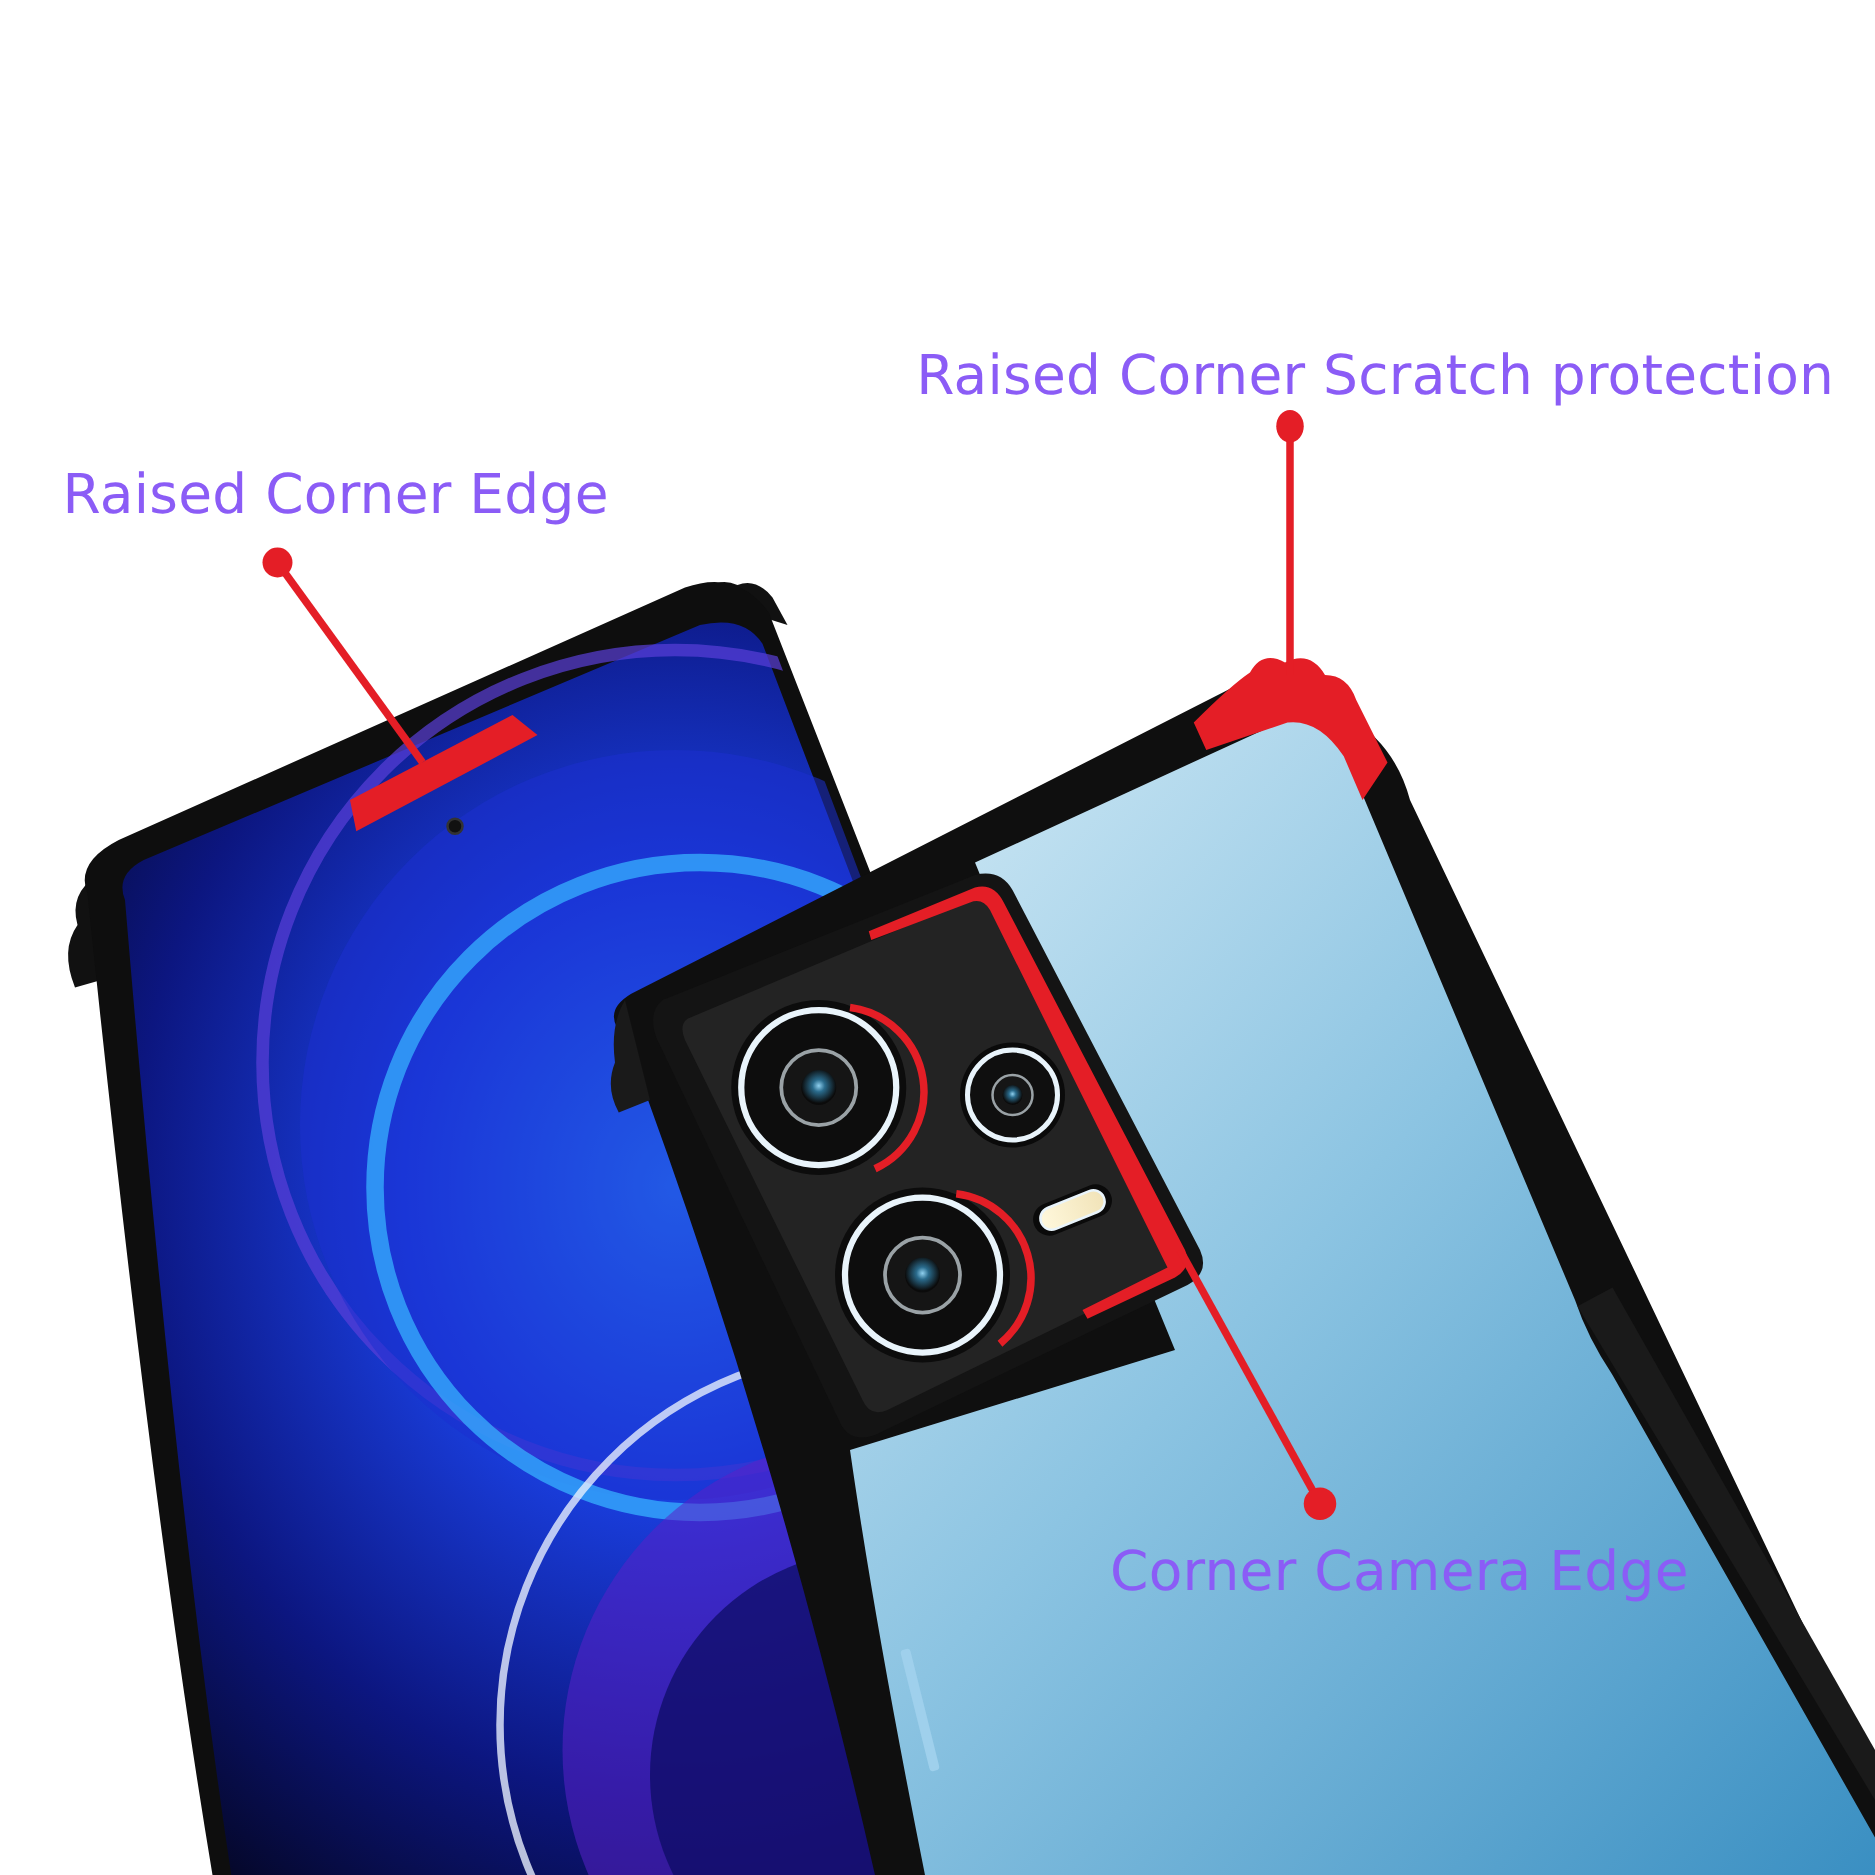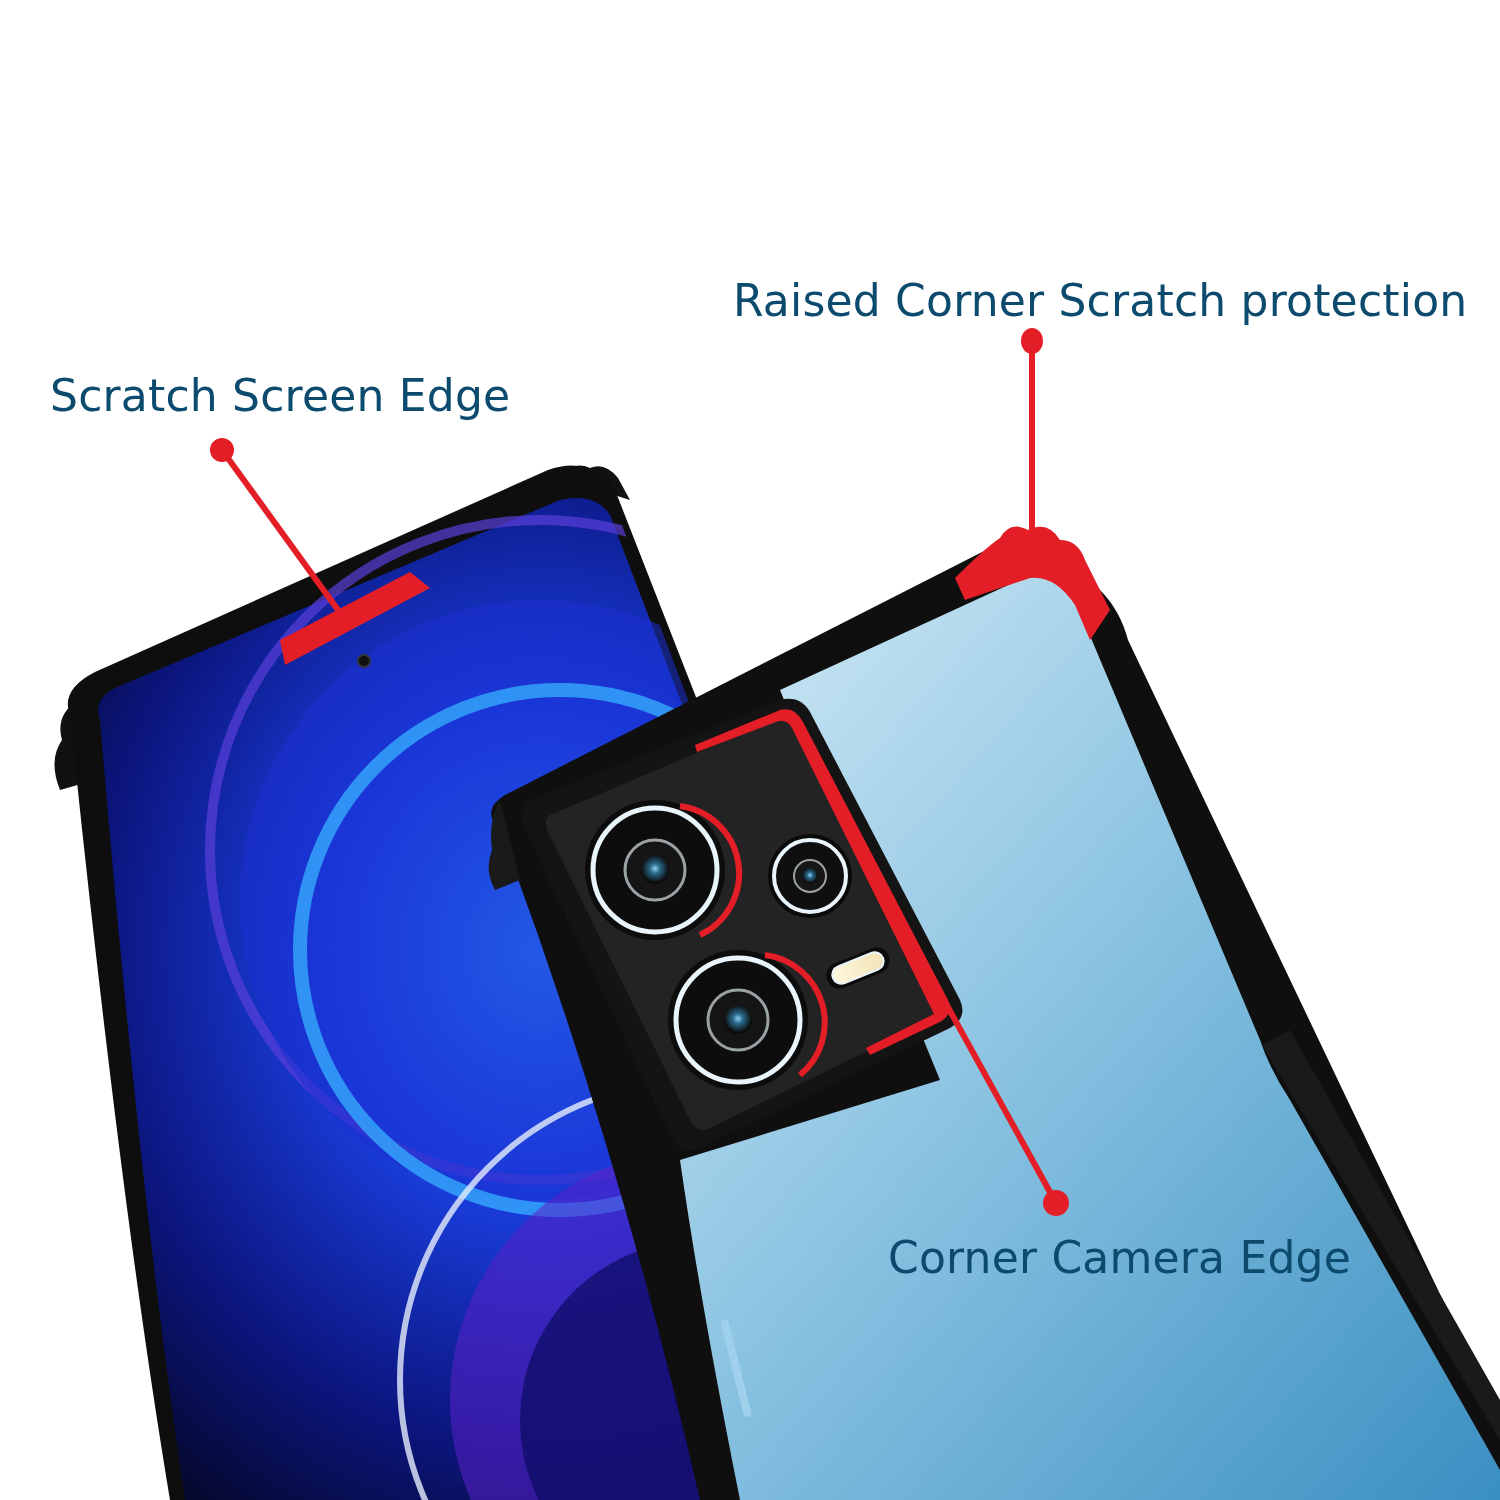--- a/index.html
+++ b/index.html
@@ -1,19 +1,19 @@
 <!DOCTYPE html>
 <html><head>
 <meta charset="utf-8">
 <style>
   html, body { margin:0; padding:0; }
   body { width:1500px; height:1500px; background:#ffffff; overflow:hidden; position:relative;
          font-family:"DejaVu Sans", sans-serif; }
   #scene { position:absolute; left:0; top:0; width:1500px; height:1500px; }
-  .label { position:absolute; color:#0c4a6e; font-size:44px; letter-spacing:0.2px; white-space:nowrap;
+  .label { position:absolute; color:#8b5cf6; font-size:44px; letter-spacing:0.2px; white-space:nowrap;
            font-family:"DejaVu Sans", sans-serif; }
   #label-screen { left:50px; top:370px; }
   #label-corner { left:733px; top:275px; }
   #label-camera { left:888px; top:1232px; }
 </style>
 </head>
 <body>
 
 <svg id="scene" viewBox="0 0 1500 1500" xmlns="http://www.w3.org/2000/svg">
   <defs>
@@ -122,15 +122,15 @@
   <g>
     <line x1="1032" y1="340" x2="1032" y2="540" stroke="#e41e26" stroke-width="6"></line>
     <ellipse cx="1032" cy="341" rx="11" ry="13" fill="#e41e26"></ellipse>
   </g>
   <g>
     <line x1="944" y1="1000" x2="1056" y2="1203" stroke="#e41e26" stroke-width="6"></line>
     <circle cx="1056" cy="1203" r="13" fill="#e41e26"></circle>
   </g>
 </svg>
 
-<div id="label-screen" class="label">Scratch Screen Edge</div>
+<div id="label-screen" class="label">Raised Corner Edge</div>
 <div id="label-corner" class="label">Raised Corner Scratch protection</div>
 <div id="label-camera" class="label">Corner Camera Edge</div>
 
 </body></html>

